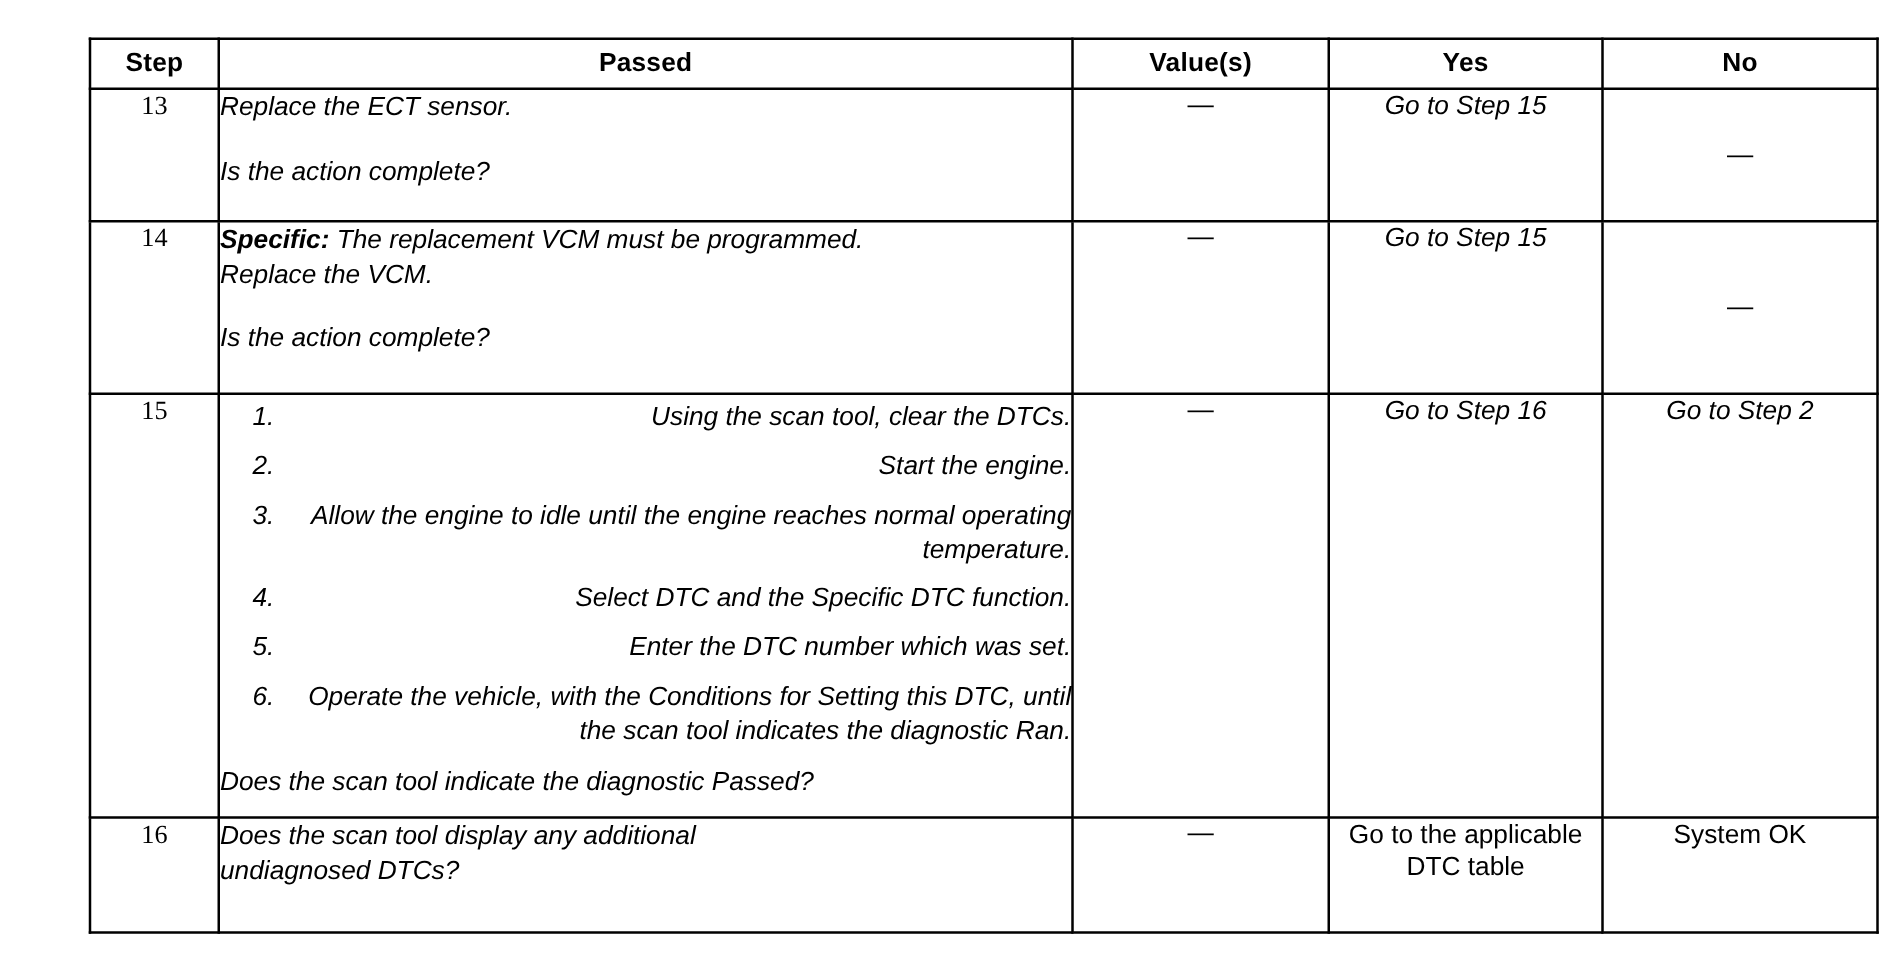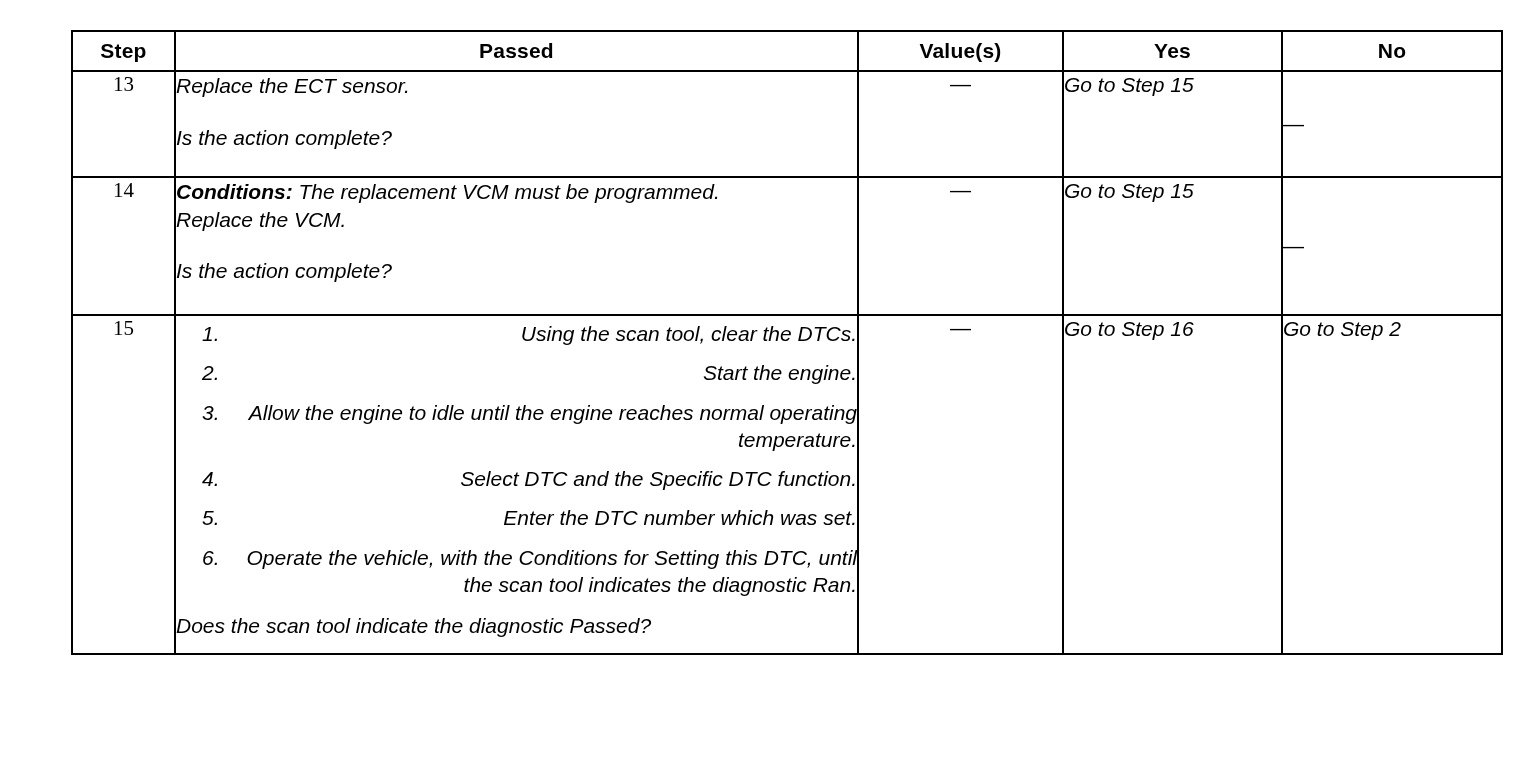--- a/index.html
+++ b/index.html
@@ -104,21 +104,21 @@
     white-space: nowrap;
   }
 
   
   td.value-cell {
     text-align: center;
     vertical-align: middle;
     font-size: 21px;
   }
   td.outcome-cell {
-    text-align: left;
+    text-align: center;
     vertical-align: bottom;
     font-size: 21px;
     padding-bottom: 6px;
     line-height: 1.25;
   }
   td.outcome-cell.middle {
     vertical-align: middle;
     padding-bottom: 0;
   }
   .goto { font-style: italic; }
@@ -168,21 +168,21 @@
           <span class="goto">Go to Step 15</span>
         </td>
         <td class="outcome-cell middle">
           <span class="dash">—</span>
         </td>
       </tr>
 
       <tr class="row-14">
         <td class="step-cell">14</td>
         <td class="action-cell">
-          <div class="act-line"><span class="bold-lead">Conditions:</span><span> The replacement VCM must be programmed.</span></div>
+          <div class="act-line"><span class="bold-lead">Specific:</span><span> The replacement VCM must be programmed.</span></div>
           <div class="act-line">Replace the VCM.</div>
           <div class="act-line spacer-above">Is the action complete?</div>
         </td>
         <td class="value-cell">
           <span class="dash">—</span>
         </td>
         <td class="outcome-cell">
           <span class="goto">Go to Step 15</span>
         </td>
         <td class="outcome-cell middle">
@@ -225,17 +225,33 @@
           <span class="dash">—</span>
         </td>
         <td class="outcome-cell">
           <span class="goto">Go to Step 16</span>
         </td>
         <td class="outcome-cell">
           <span class="goto">Go to Step 2</span>
         </td>
       </tr>
 
+      <tr class="row-16">
+        <td class="step-cell">16</td>
+        <td class="action-cell">
+          <div class="act-line">Does the scan tool display any additional</div>
+          <div class="act-line">undiagnosed DTCs?</div>
+        </td>
+        <td class="value-cell">
+          <span class="dash">—</span>
+        </td>
+        <td class="outcome-cell">
+          <span class="plain">Go to the applicable DTC table</span>
+        </td>
+        <td class="outcome-cell">
+          <span class="plain">System OK</span>
+        </td>
+      </tr>
 
     </tbody>
   </table>
 
 </div>
 
 </body></html>

